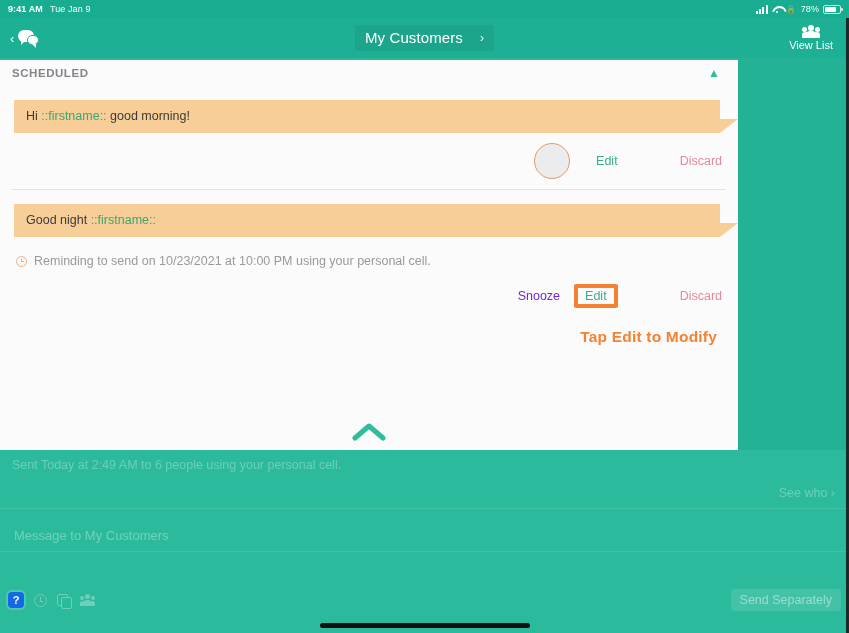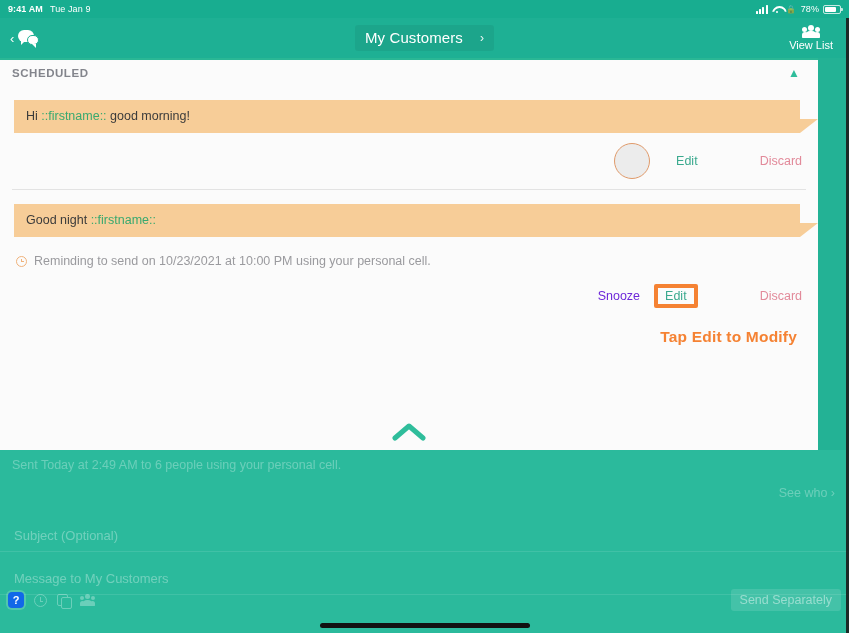--- a/index.html
+++ b/index.html
@@ -141,21 +141,21 @@
   }
   .people-ic .br {
     position:absolute; right:0px; top:7px; width:6px; height:6px;
     background:#fff; border-radius:4px 4px 1px 1px;
   }
   .nav-right span.lbl { font-size:11px; }
 
   
   .panel {
     position:absolute; top:58px; left:0;
-    width:818px; height:392px;
+    width:738px; height:392px;
     background:#fbfbfb;
     border-top: 2px solid #2ab795;
   }
   .panel-head {
     height:26px; display:flex; align-items:center;
     padding: 0 12px;
     position:relative;
   }
   .panel-head .ttl {
     color:#83858c; font-size:11.5px; font-weight:bold;
@@ -449,21 +449,20 @@
       <svg width="34" height="20" viewBox="0 0 34 20" aria-hidden="true">
         <polyline points="3,16 17,4 31,16" fill="none" stroke="#2fbd9b" stroke-width="5" stroke-linecap="round" stroke-linejoin="round"></polyline>
       </svg>
     </div>
   </div>
 
   <div class="composer">
     <div class="sent-line">Sent Today at 2:49 AM to 6 people using your personal cell.</div>
     <div class="see-who">See who ›</div>
 
-    <div class="field subject">Subject (Optional)</div>
     <div class="hr-dim"></div>
 
     <div class="field message">Message to My Customers</div>
     <div class="hr-dim"></div>
 
     <div class="toolbar">
       <div class="tb-left">
         <span class="help-badge">?</span>
         <span class="tb-ic tb-clock"></span>
         <span class="tb-ic tb-copy"></span>

